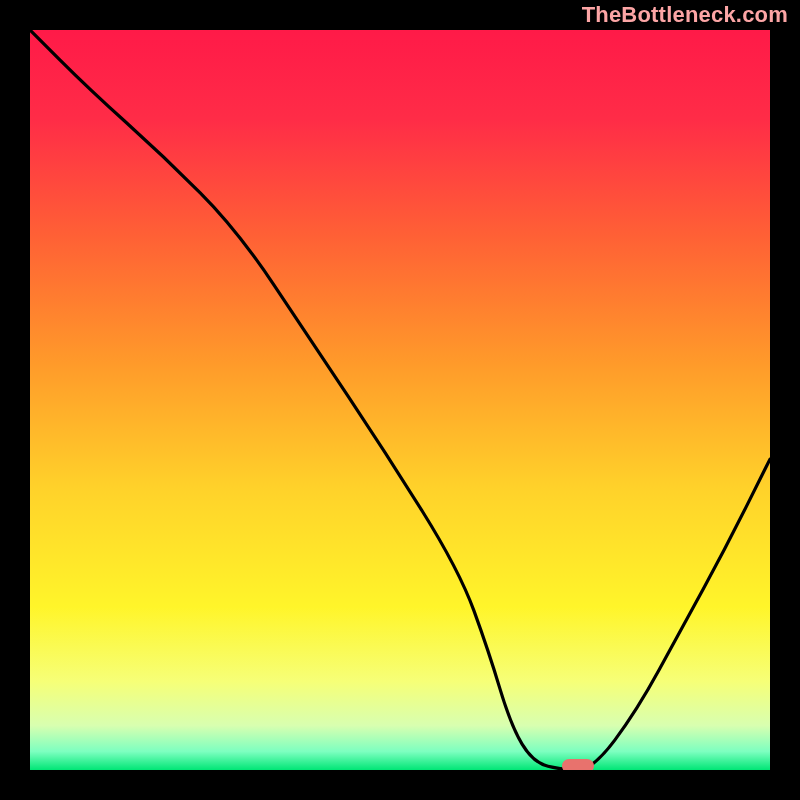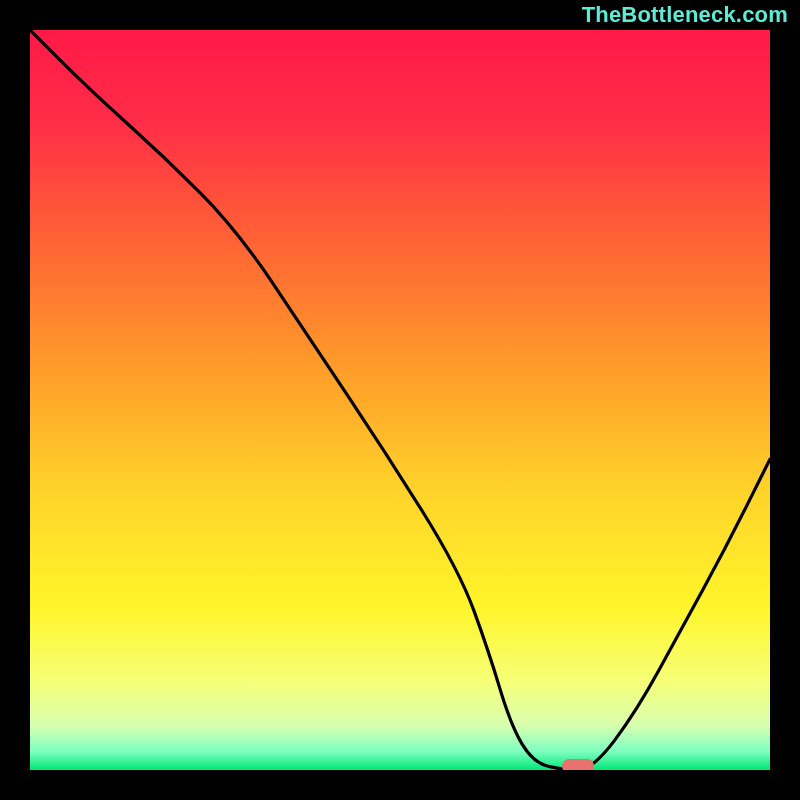--- a/index.html
+++ b/index.html
@@ -14,21 +14,21 @@
   .frame {
     position: relative;
     width: 800px;
     height: 800px;
     background: #000;
   }
   .watermark {
     position: absolute;
     top: 2px;
     right: 12px;
-    color: #5eead4;
+    color: #fca5a5;
     font-size: 22px;
     font-weight: 600;
     letter-spacing: 0.2px;
     z-index: 5;
     text-align: center;
   }
   .plot-area {
     position: absolute;
     left: 30px;
     top: 30px;

